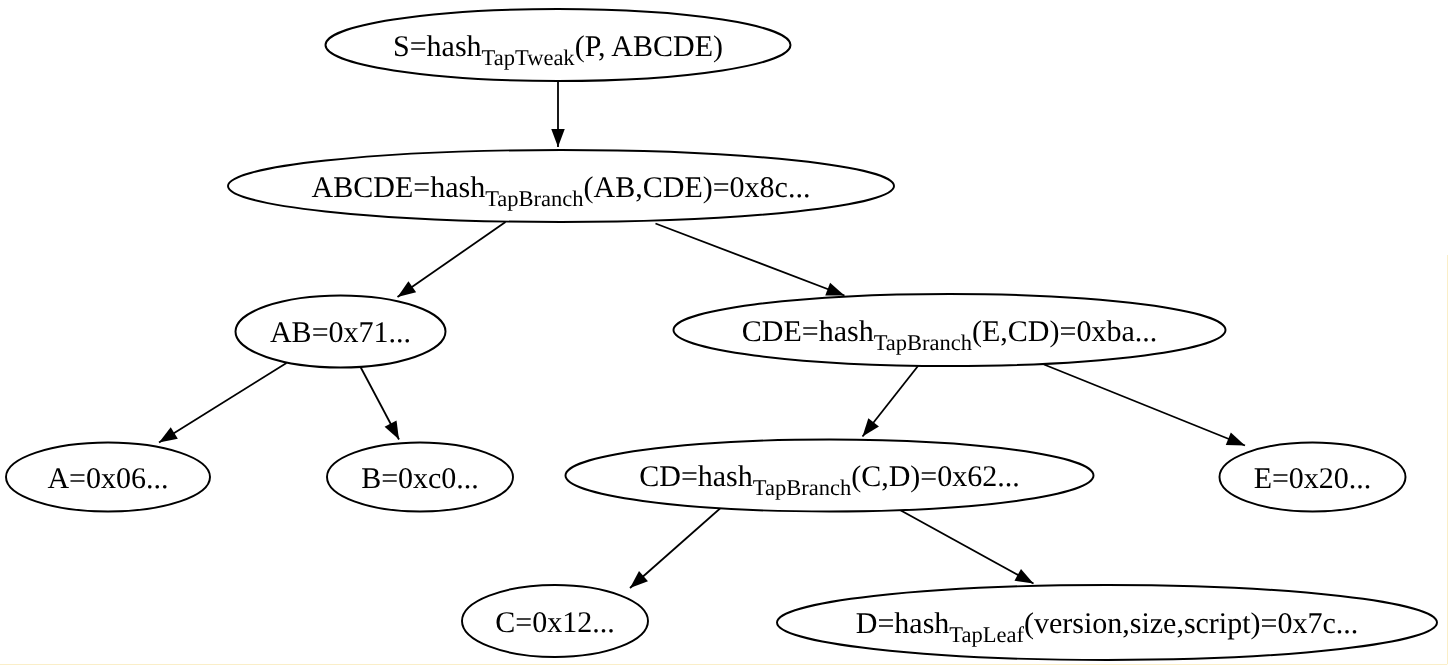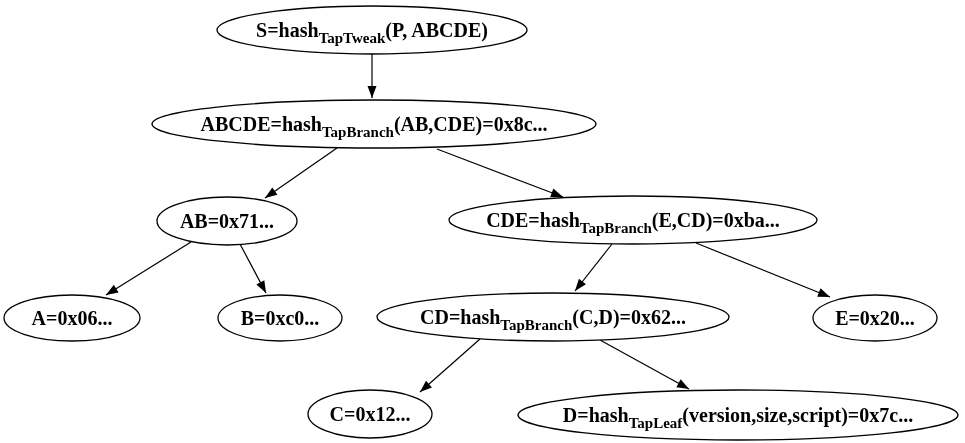--- a/index.html
+++ b/index.html
@@ -5,21 +5,20 @@
   html, body {
     margin: 0;
     padding: 0;
     background: #ffffff;
   }
   .canvas-wrap {
     width: 965px;
     height: 443px;
     background: #eab308;
     position: relative;
-    font-weight: bold;
   }
   svg {
     display: block;
   }
   .node-ellipse {
     fill: #ffffff;
     stroke: #000000;
     stroke-width: 1.3;
   }
   .edge-line {

